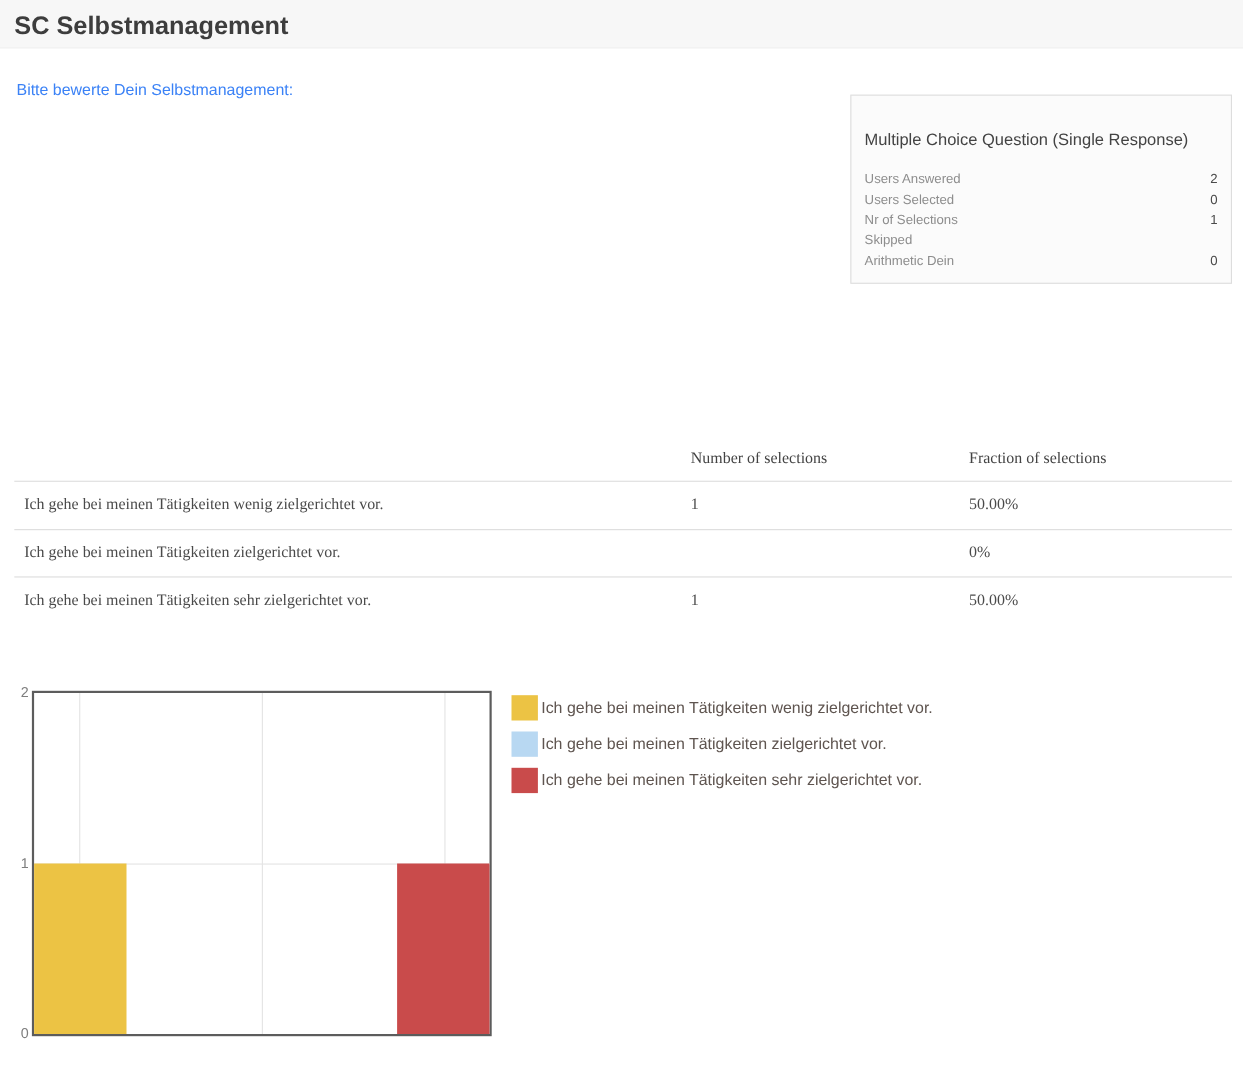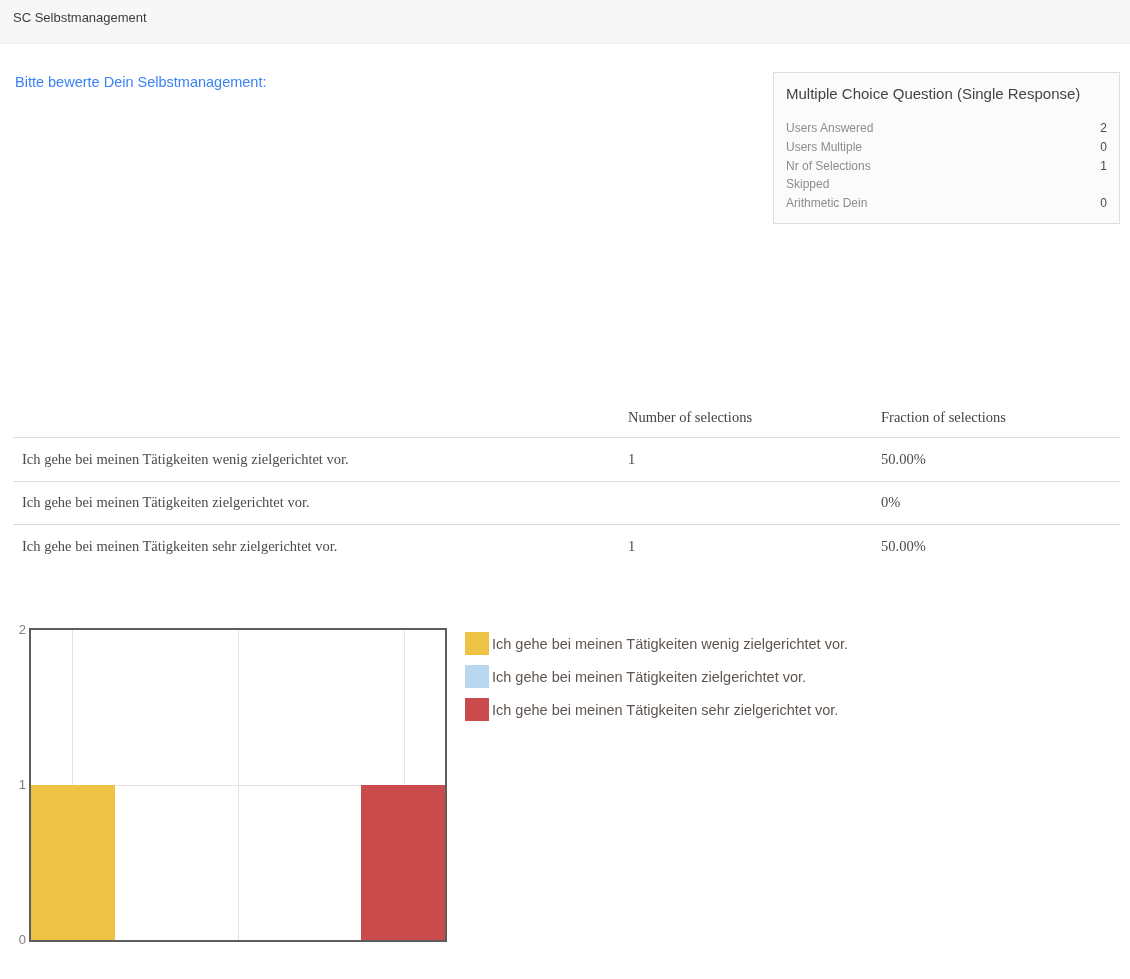--- a/index.html
+++ b/index.html
@@ -3,28 +3,28 @@
 <meta charset="utf-8">
 <style>
   * { margin:0; padding:0; box-sizing:border-box; }
   html,body { width:1130px; height:979px; background:#ffffff;
     font-family:"Liberation Sans", sans-serif; color:#4a4a4a; }
   .page { position:relative; width:1130px; height:979px; overflow:hidden; }
 
   
   .header { position:absolute; top:0; left:0; width:1130px; height:44px;
     background:#f7f7f7; border-bottom:1px solid #f0f0f0; }
-  .header-title { position:absolute; left:13px; top:10px; font-size:13px; color:#3d3d3d; }
+  .header-title { position:absolute; left:13px; top:10px; font-size:23px; color:#3d3d3d;font-weight:bold; }
 
   
   .question { position:absolute; left:15px; top:74px; font-size:14.5px; color:#3b82f6; }
 
   
-  .stats-box { position:absolute; left:773px; top:72px; width:347px;
-    background:#fbfbfb; border:1px solid #dddddd; padding:12px 12px 10px 12px; }
+  .stats-box { position:absolute; left:773px; top:86px; width:347px;
+    background:#fbfbfb; border:1px solid #dddddd; padding:32px 12px 10px 12px; }
   .stats-title { font-size:15px; color:#434343; margin-bottom:17px; }
   .stat-row { display:flex; font-size:12px; line-height:18.8px; }
   .stat-label { flex:1 1 0; min-width:0; color:#8d8d8d; padding-right:6px; overflow-wrap:break-word; }
   .stat-value { color:#4a4a4a; text-align:right; }
   .stat-value.simple { flex:0 0 auto; }
   .stat-value.w232 { flex:0 0 232px; width:232px; }
   .stat-value.w272 { flex:0 0 272px; width:272px; }
 
   
   .table { position:absolute; left:13px; top:398px; width:1107px; font-size:14.5px; }
@@ -65,21 +65,21 @@
 
   <div class="question">Bitte bewerte Dein Selbstmanagement:</div>
 
   <div class="stats-box">
     <div class="stats-title">Multiple Choice Question (Single Response)</div>
     <div class="stat-row">
       <div class="stat-label">Users Answered</div>
       <div class="stat-value simple">2</div>
     </div>
     <div class="stat-row">
-      <div class="stat-label">Users Multiple</div>
+      <div class="stat-label">Users Selected</div>
       <div class="stat-value simple">0</div>
     </div>
     <div class="stat-row">
       <div class="stat-label">Nr of Selections</div>
       <div class="stat-value simple">1</div>
     </div>
     <div class="stat-row">
       <div class="stat-label">Skipped</div>
     </div>
     <div class="stat-row">

